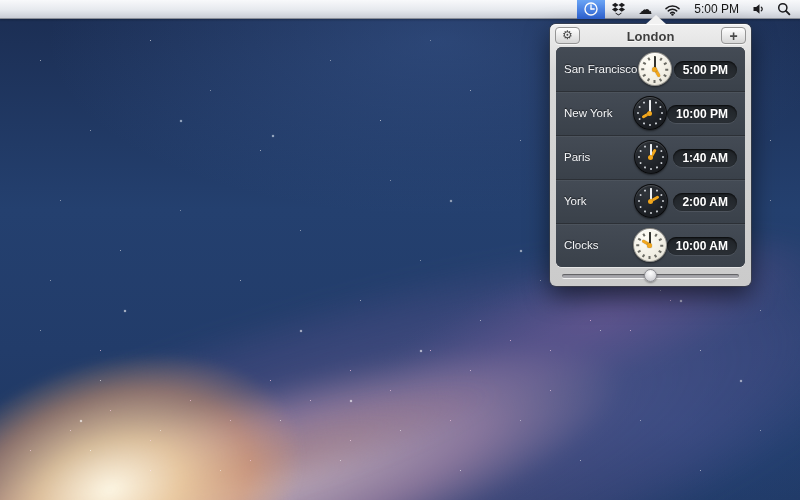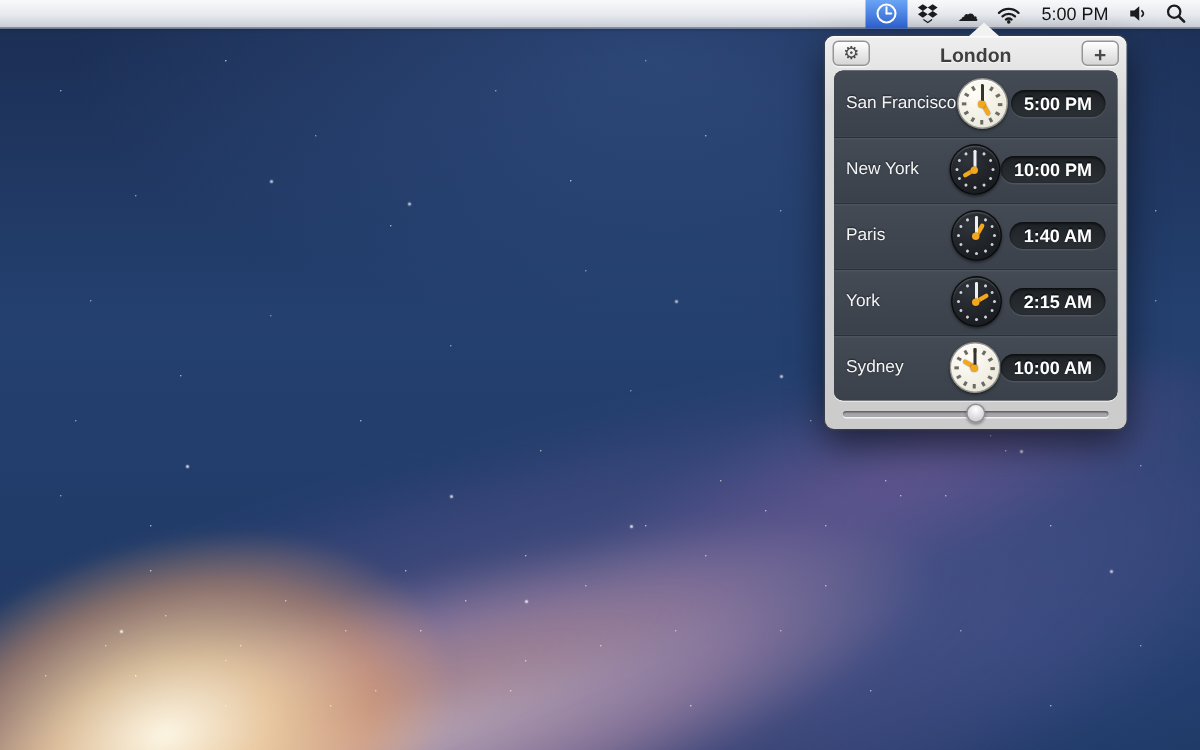--- a/index.html
+++ b/index.html
@@ -313,26 +313,26 @@
               <span class="tick" style="transform: rotate(240deg) translateY(-12px);"></span>
               <span class="tick" style="transform: rotate(270deg) translateY(-12px);"></span>
               <span class="tick" style="transform: rotate(300deg) translateY(-12px);"></span>
               <span class="tick" style="transform: rotate(330deg) translateY(-12px);"></span>
             </div>
       <div class="hand hour" style="transform: translateX(-50%) rotate(60deg);"></div>
       <div class="hand minute" style="transform: translateX(-50%) rotate(0deg);"></div>
       <div class="cap"></div>
     </div>
     <div class="pill-wrap">
-      <span class="pill">2:15 AM</span>
-    </div>
-  </div>
-
-  <div class="clock-row">
-    <div class="city">Sydney</div>
+      <span class="pill">2:00 AM</span>
+    </div>
+  </div>
+
+  <div class="clock-row">
+    <div class="city">Clocks</div>
     <div class="clock light">
       <div class="ticks">
               <span class="tick" style="transform: rotate(0deg) translateY(-12px);"></span>
               <span class="tick" style="transform: rotate(30deg) translateY(-12px);"></span>
               <span class="tick" style="transform: rotate(60deg) translateY(-12px);"></span>
               <span class="tick" style="transform: rotate(90deg) translateY(-12px);"></span>
               <span class="tick" style="transform: rotate(120deg) translateY(-12px);"></span>
               <span class="tick" style="transform: rotate(150deg) translateY(-12px);"></span>
               <span class="tick" style="transform: rotate(180deg) translateY(-12px);"></span>
               <span class="tick" style="transform: rotate(210deg) translateY(-12px);"></span>

